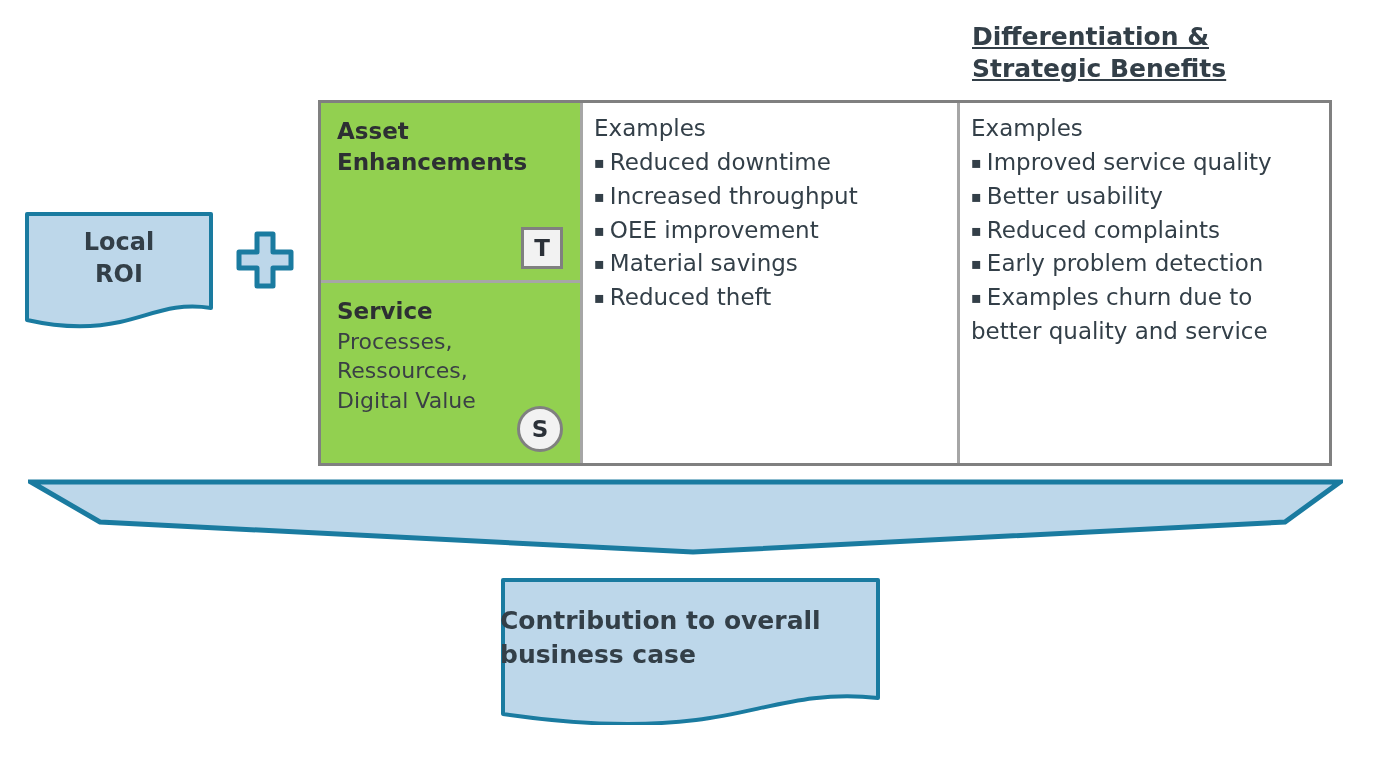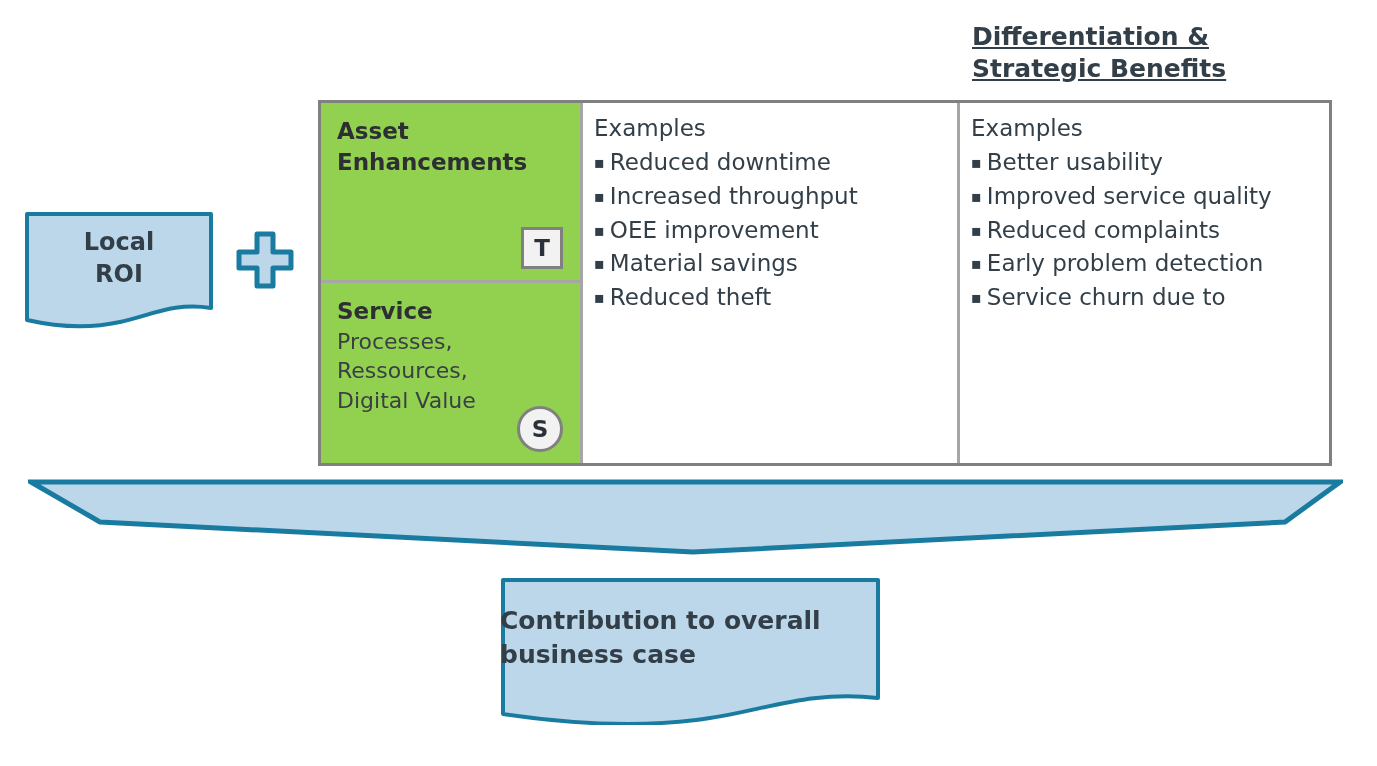--- a/index.html
+++ b/index.html
@@ -297,26 +297,27 @@
           <li><span class="bullet">▪</span><span>OEE improvement</span></li>
           <li><span class="bullet">▪</span><span>Material savings</span></li>
           <li><span class="bullet">▪</span><span>Reduced theft</span></li>
         </ul>
       <div class="cont-line"></div>
     </div>
 
     <div class="examples-col" id="col-diff">
       <div class="examples-heading">Examples</div>
       <ul class="examples-list" id="diff-list">
+          <li><span class="bullet">▪</span><span>Improved service quality</span></li>
           <li><span class="bullet">▪</span><span>Better usability</span></li>
-          <li><span class="bullet">▪</span><span>Improved service quality</span></li>
           <li><span class="bullet">▪</span><span>Reduced complaints</span></li>
           <li><span class="bullet">▪</span><span>Early problem detection</span></li>
-          <li><span class="bullet">▪</span><span>Service churn due to</span></li>
+          <li><span class="bullet">▪</span><span>Examples churn due to</span></li>
         </ul>
+      <div class="cont-line">better quality and service</div>
     </div>
 
   </div>
 
   <div id="funnel">
     <svg width="1315" height="82" viewBox="0 0 1315 82" preserveAspectRatio="none">
       <path d="M3,4 L1312,4 L1257,44 L665,74 L72,44 Z" fill="#bdd7ea" stroke="#1a7ba0" stroke-width="5" stroke-linejoin="miter"></path>
     </svg>
   </div>
 

